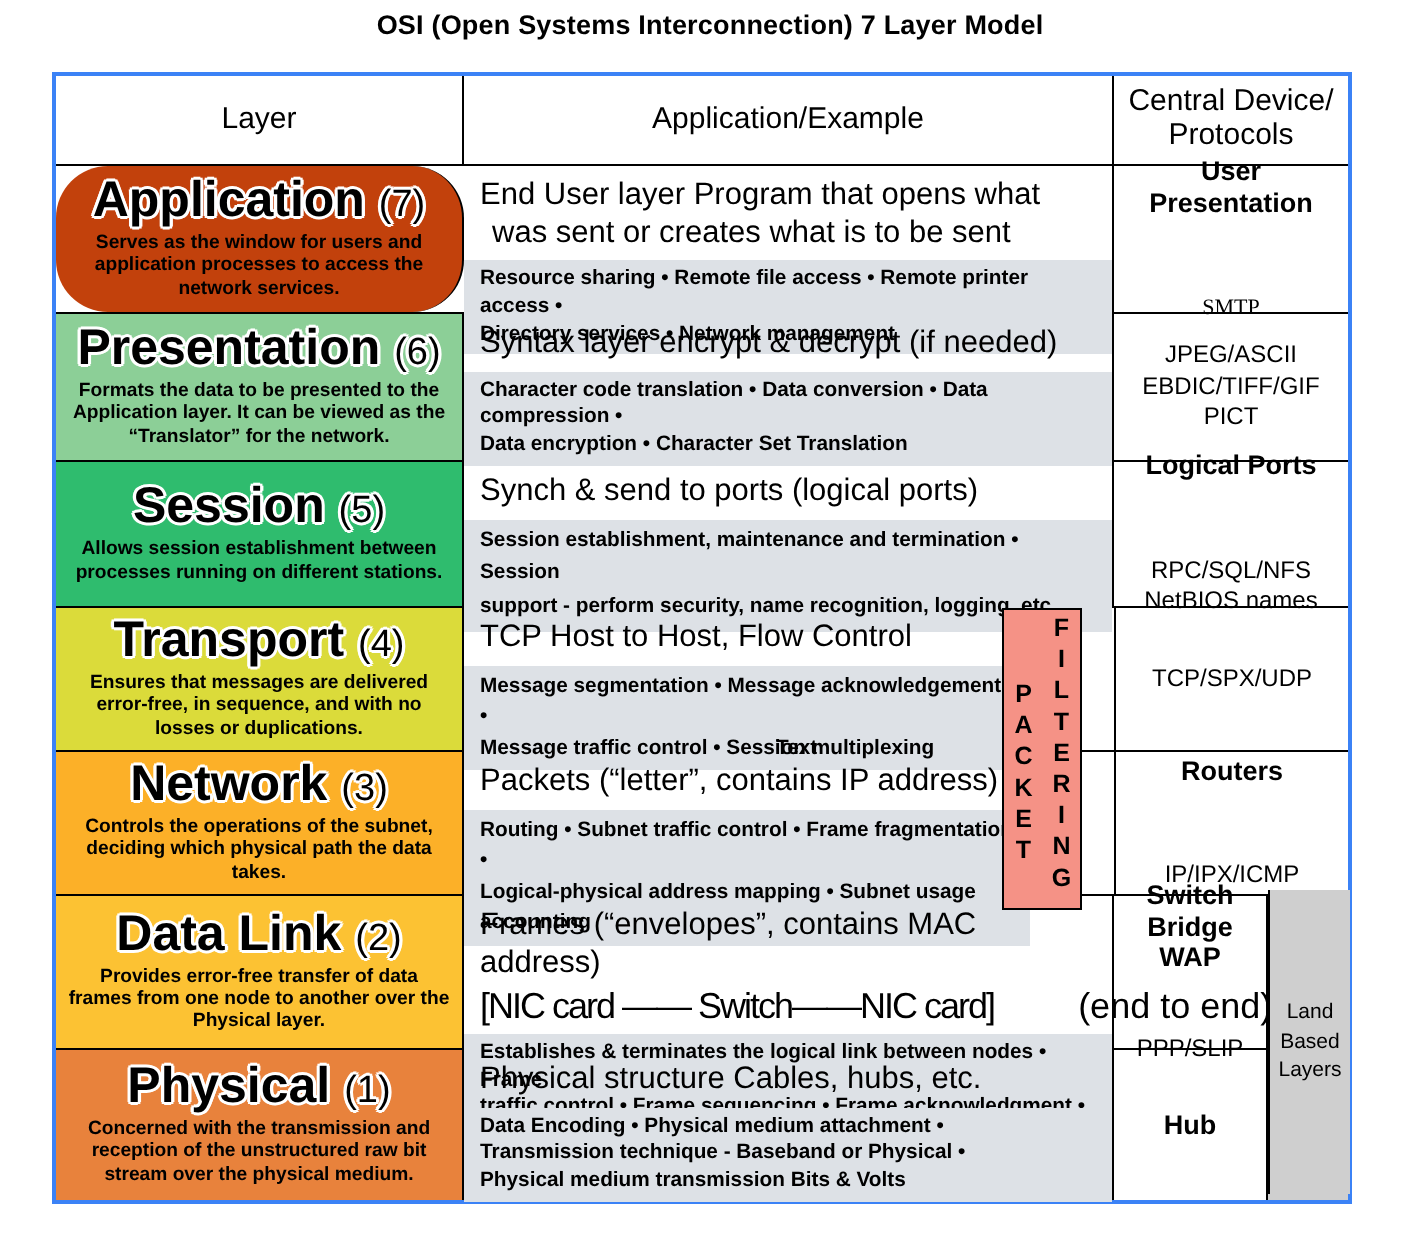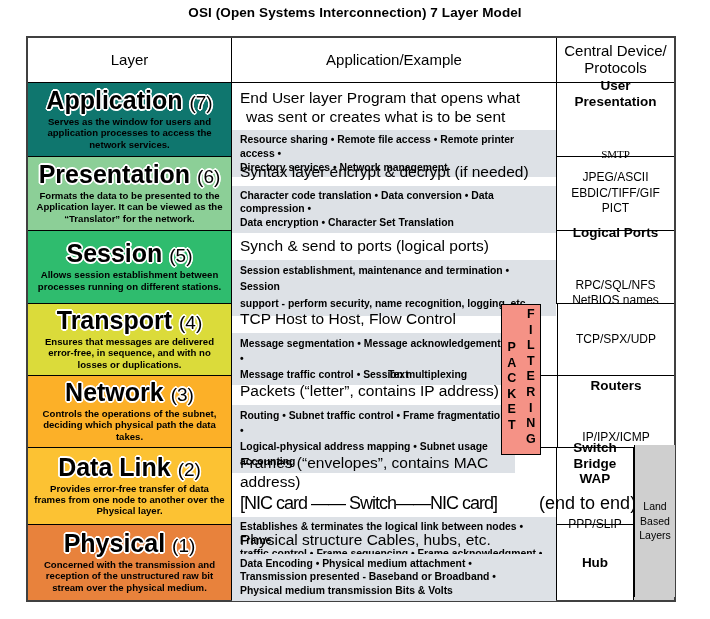--- a/index.html
+++ b/index.html
@@ -11,21 +11,21 @@
   .page{position:relative;width:710px;height:614px;}
 
   .title{
     position:absolute;left:0;top:5px;width:710px;text-align:center;
     font-size:13.5px;font-weight:bold;letter-spacing:.1px;
   }
 
   .table{
     position:absolute;left:26px;top:36px;
     width:650px;
-    border:2px solid #404040;
+    border:2px solid #3b82f6;
     box-sizing:border-box;
   }
 
   .row{display:flex;align-items:stretch;border-bottom:1.5px solid #000;}
   .row:last-child{border-bottom:none;}
 
   
   .c-layer{width:204px;flex:0 0 204px;box-sizing:border-box;border-right:1.5px solid #000;position:relative;}
   .c-app{flex:1 1 auto;box-sizing:border-box;border-right:1.5px solid #000;position:relative;min-width:0;}
   .c-dev{width:117px;flex:0 0 117px;box-sizing:border-box;position:relative;}
@@ -122,21 +122,21 @@
         <div class="cell">
           <div>
             <div>Central Device/</div>
             <div>Protocols</div>
           </div>
         </div>
       </div>
     </div>
 
     <div class="row" style="height:73px;">
-      <div class="c-layer" style="background:#0f766e;">
+      <div class="c-layer" style="background:#c2410c;border-radius:26px;">
         <div class="layercell">
           <div class="lname"><span>Application</span> <span class="lnum">(7)</span></div>
           <div class="ldesc">Serves as the window for users and application processes to access the network services.</div>
         </div>
       </div>
       <div class="c-app">
         <div class="appcell">
           <div class="apphead">
             <div class="h1"><b>End User layer</b> <span class="reg">Program that opens what</span></div>
             <div class="h1" style="font-weight:normal;padding-left:6px;">was sent or creates what is to be sent</div>
@@ -310,21 +310,21 @@
           <div class="ldesc">Concerned with the transmission and reception of the unstructured raw bit stream over the physical medium.</div>
         </div>
       </div>
       <div class="c-app">
         <div class="appcell">
           <div class="apphead">
             <div class="h1"><b>Physical structure</b> <span class="reg">Cables, hubs, etc.</span></div>
           </div>
           <div class="details" style="line-height:1.33;">
             <div>Data Encoding • Physical medium attachment •</div>
-            <div>Transmission presented - Baseband or Broadband •</div>
+            <div>Transmission technique - Baseband or Physical •</div>
             <div>Physical medium transmission Bits &amp; Volts</div>
           </div>
         </div>
       </div>
       <div class="c-dev" style="width:76px;flex:0 0 76px;">
         <div class="devcell">
           <div class="devmain">Hub</div>
         </div>
       </div>
       <div class="c-land"></div>

